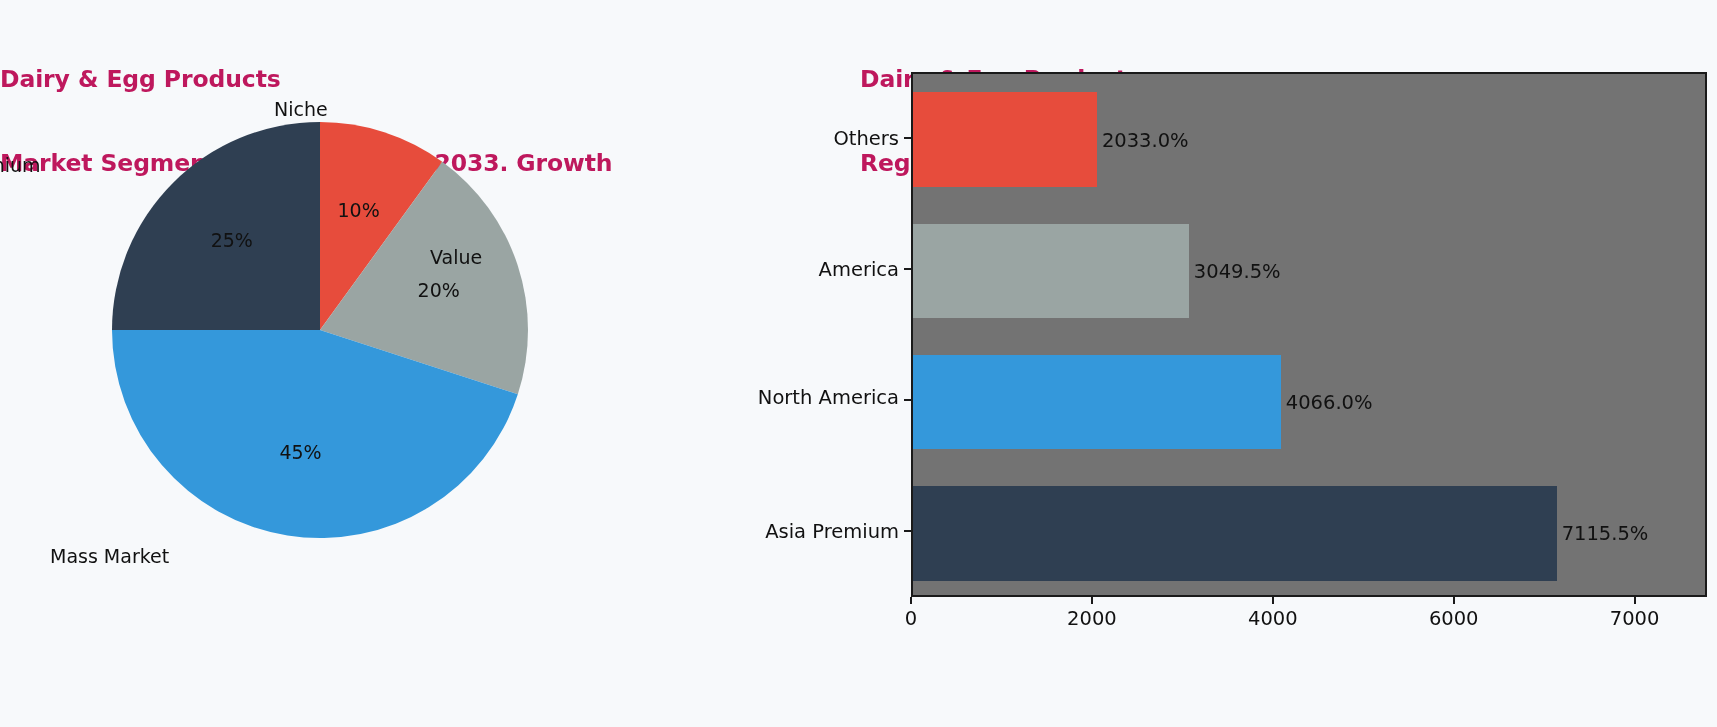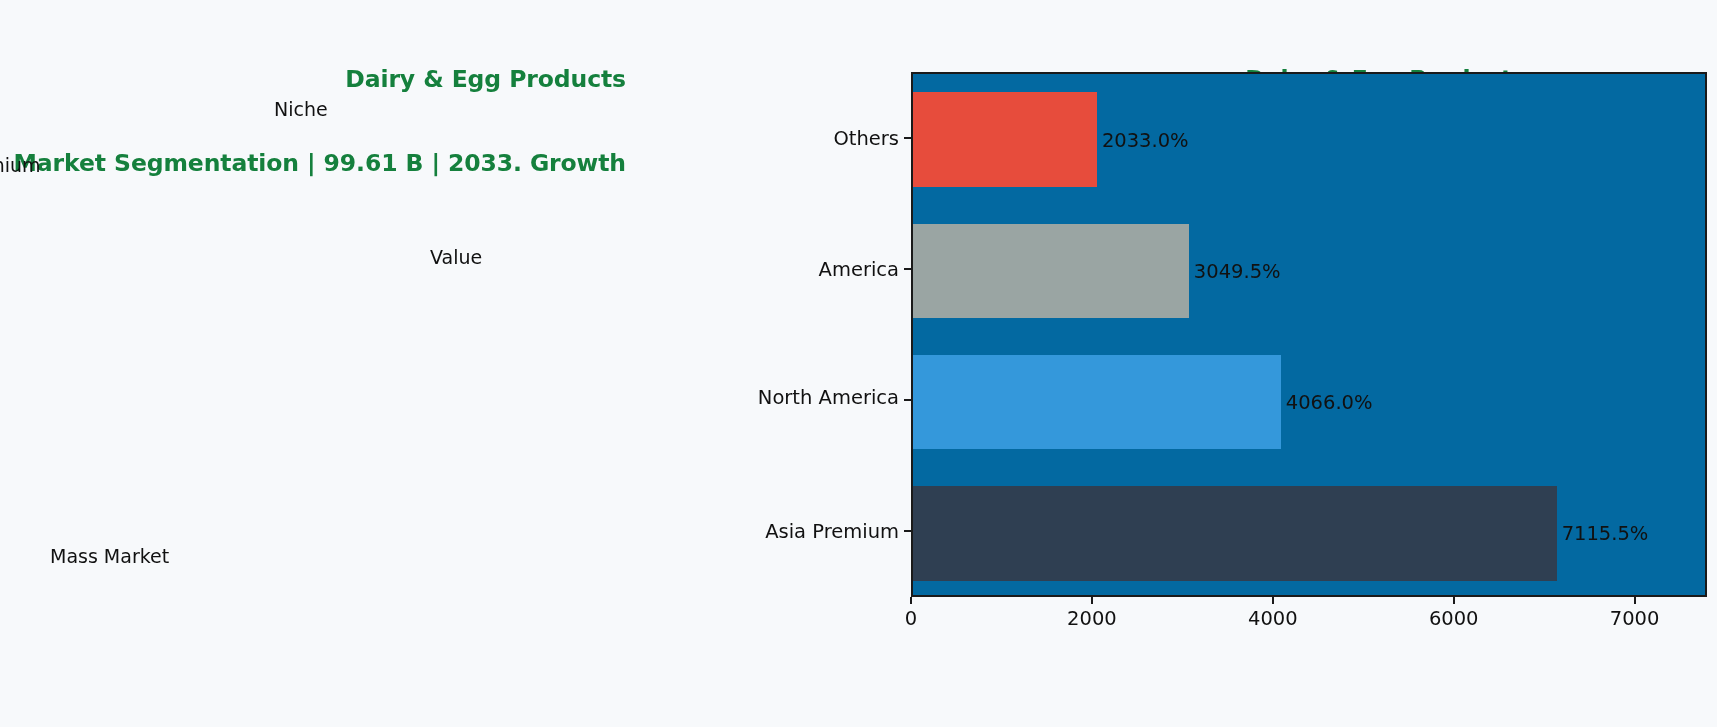--- a/index.html
+++ b/index.html
@@ -16,25 +16,25 @@
   }
   .figure {
     position: absolute;
     inset: 0;
     background: #f7f9fb;
   }
 
   
   .panel-title {
     position: absolute;
-    text-align: right;
+    text-align: left;
     font-weight: bold;
     font-size: 23.5px;
     line-height: 28px;
-    color: #15803d;
+    color: #be185d;
     letter-spacing: -0.1px;
     white-space: pre;
   }
   #pie-title {
     left: 0;
     top: 9px;
     width: 626px;
   }
   #bar-title {
     left: 860px;
@@ -83,21 +83,21 @@
     top: 0;
     width: 887px;
     height: 727px;
   }
   #plot-area {
     position: absolute;
     left: 81px;       
     top: 72px;
     width: 796px;     
     height: 525px;
-    background: #0369a1;
+    background: #737373;
     border: 2px solid #1a1a1a;
     box-sizing: border-box;
   }
   .bar {
     position: absolute;
     left: 0;
   }
   .bar-value {
     position: absolute;
     font-size: 19.5px;
@@ -149,20 +149,37 @@
 
 <div class="figure">
 
   <div id="pie-panel">
 
     <div class="panel-title" id="pie-title" style="top:-55px;">
       <div>Dairy &amp; Egg Products</div>
       <div>Market Segmentation | 99.61 B | 2033. Growth</div>
     </div>
 
+    <div id="pie-wrap">
+      <svg id="pie-svg" viewBox="0 0 420 420">
+
+        <g id="pie-slices">
+            <path d="M 210 210 L 210.00 2.00 A 208 208 0 0 1 332.26 41.72 Z" fill="#e74c3c"></path>
+            <path d="M 210 210 L 332.26 41.72 A 208 208 0 0 1 407.82 274.28 Z" fill="#9aa5a3"></path>
+            <path d="M 210 210 L 407.82 274.28 A 208 208 0 0 1 2.00 210.00 Z" fill="#3498db"></path>
+            <path d="M 210 210 L 2.00 210.00 A 208 208 0 0 1 210.00 2.00 Z" fill="#2f3f52"></path>
+          </g>
+        <g id="pie-pcts">
+            <text x="248.6" y="91.3" class="pie-pct">10%</text>
+            <text x="328.7" y="171.4" class="pie-pct">20%</text>
+            <text x="190.5" y="333.3" class="pie-pct">45%</text>
+            <text x="121.8" y="121.8" class="pie-pct">25%</text>
+          </g>
+      </svg>
+    </div>
 
     <span class="pie-outside-label" id="pie-lbl-niche" style="left:274px; top:34px;">Niche</span>
     <span class="pie-outside-label" id="pie-lbl-value" style="left:430px; top:182px;">Value</span>
     <span class="pie-outside-label" id="pie-lbl-mass" style="left:50px; top:481px;">Mass Market</span>
     <span class="pie-outside-label" id="pie-lbl-premium" style="left:-44px; top:90px;">Premium</span>
   </div>
 
   <div id="bar-panel">
 
     <div class="panel-title" id="bar-title" style="left:30px; top:9px;">

